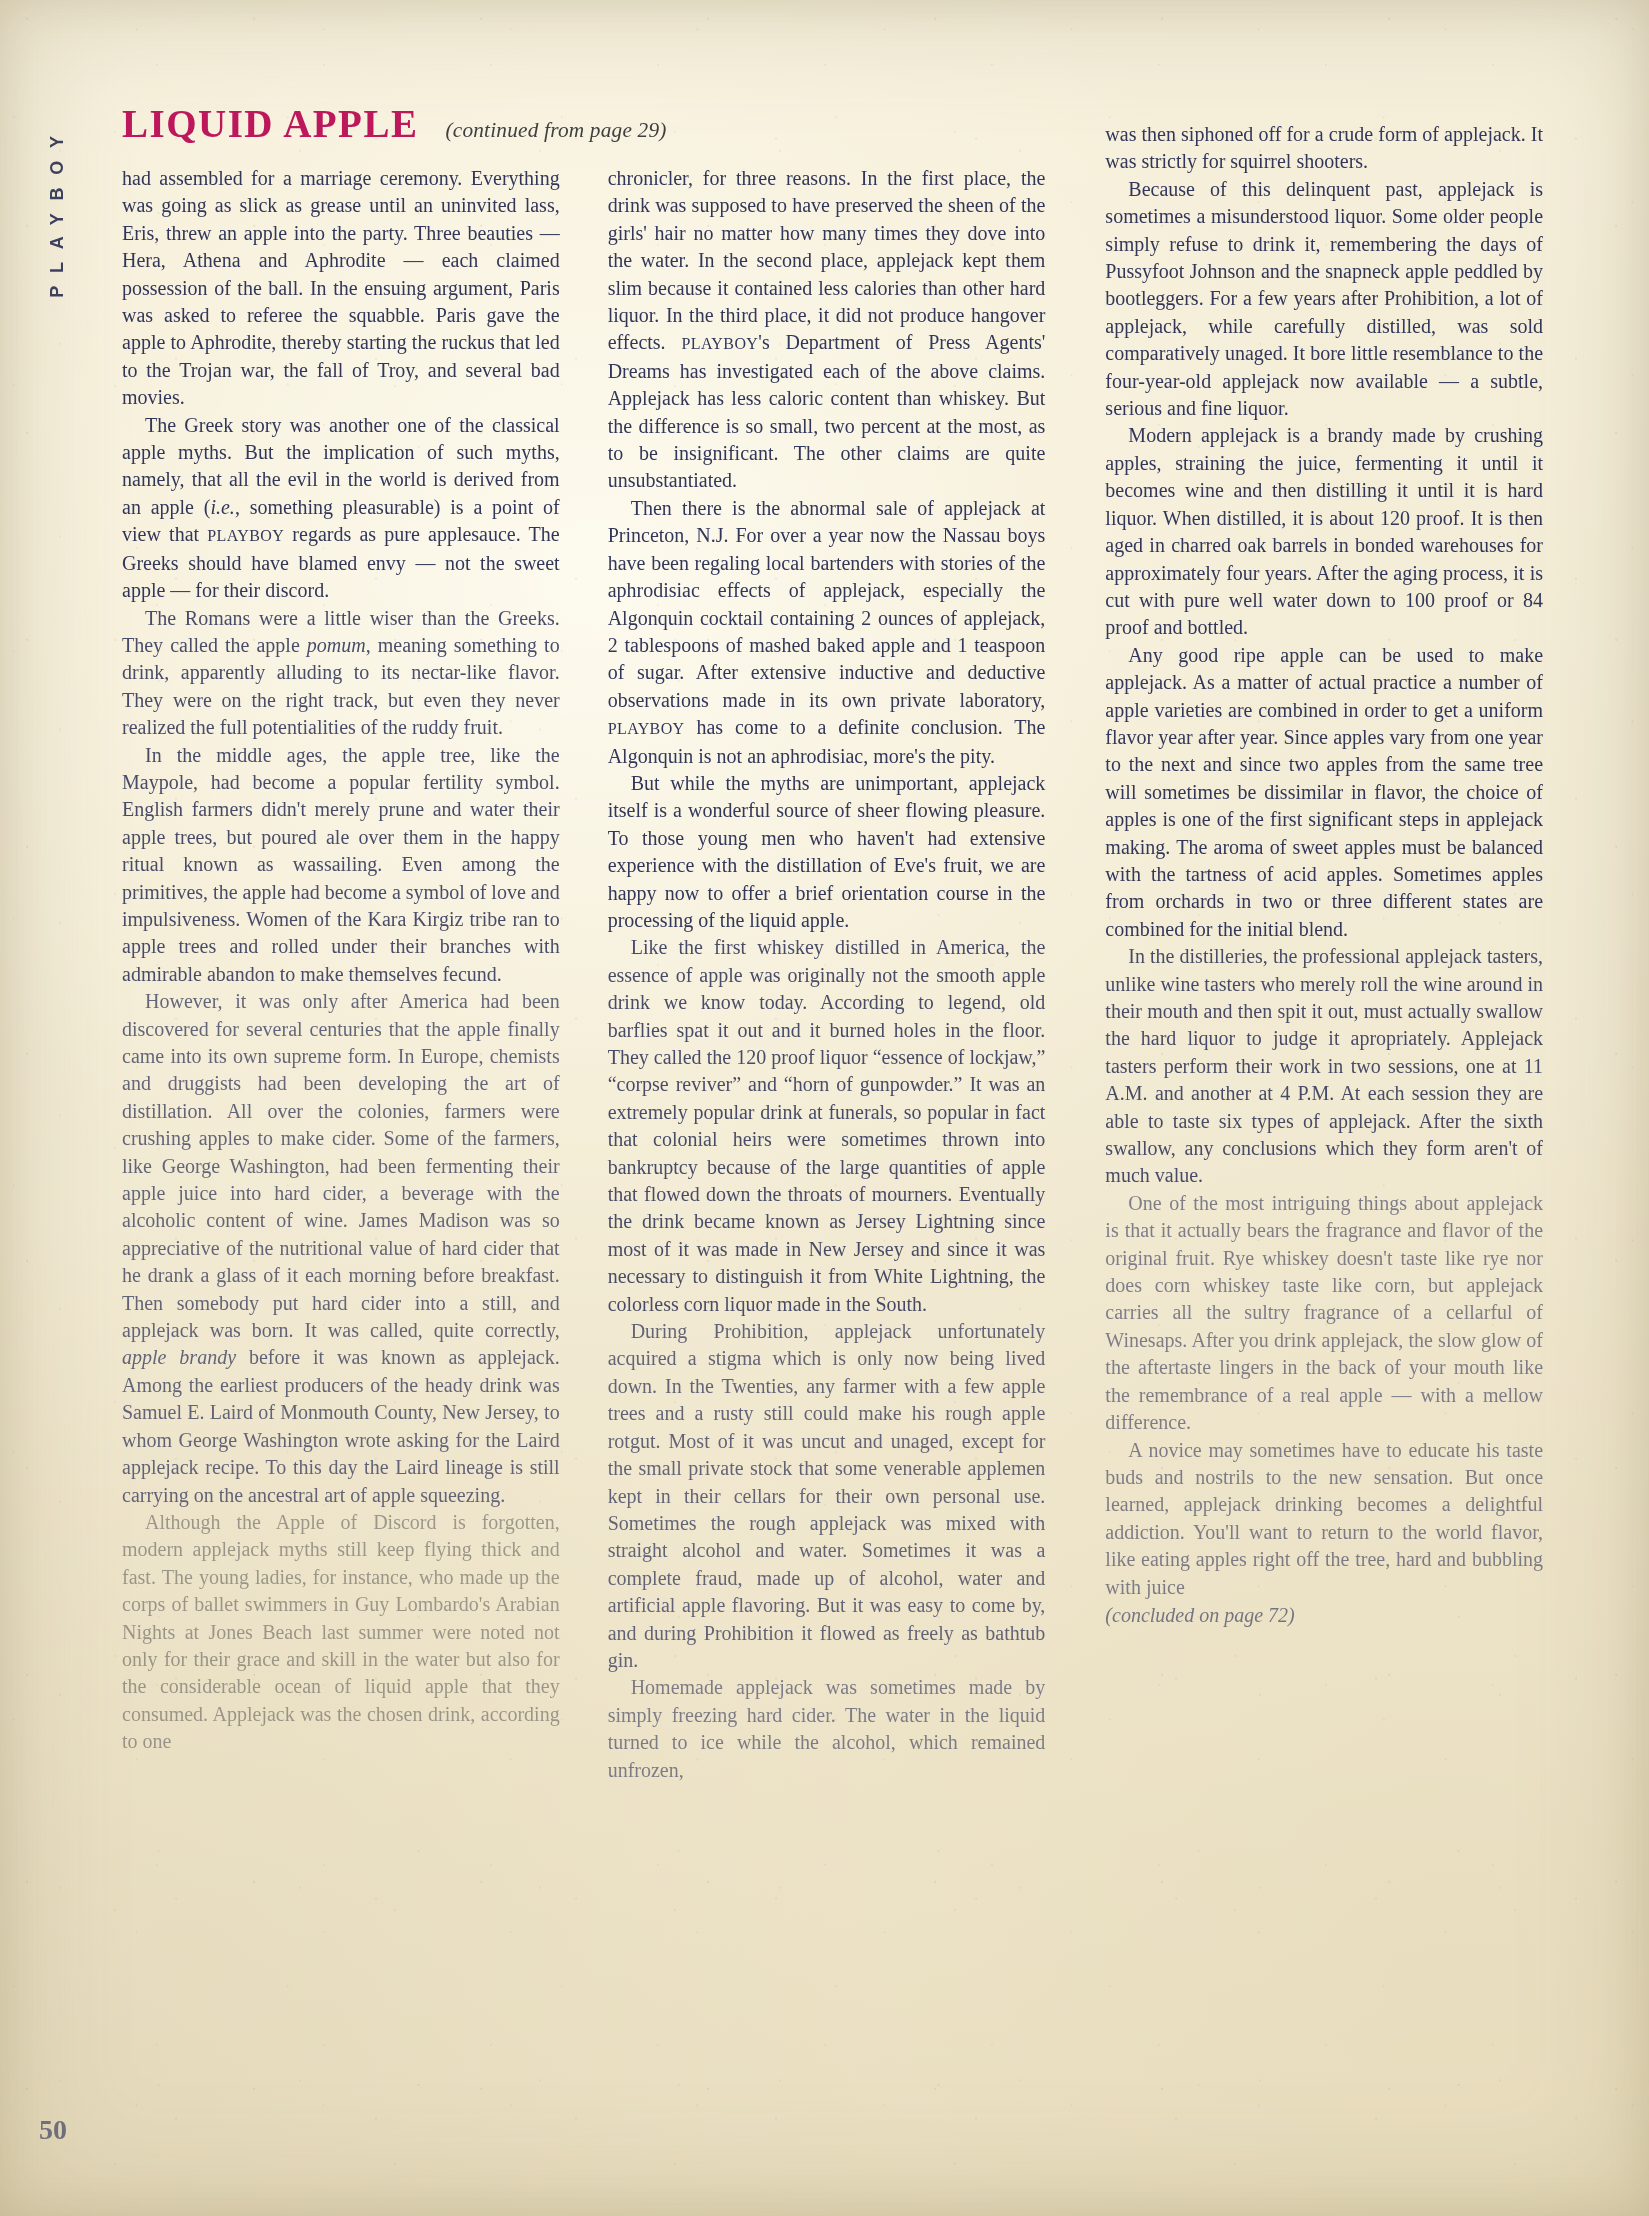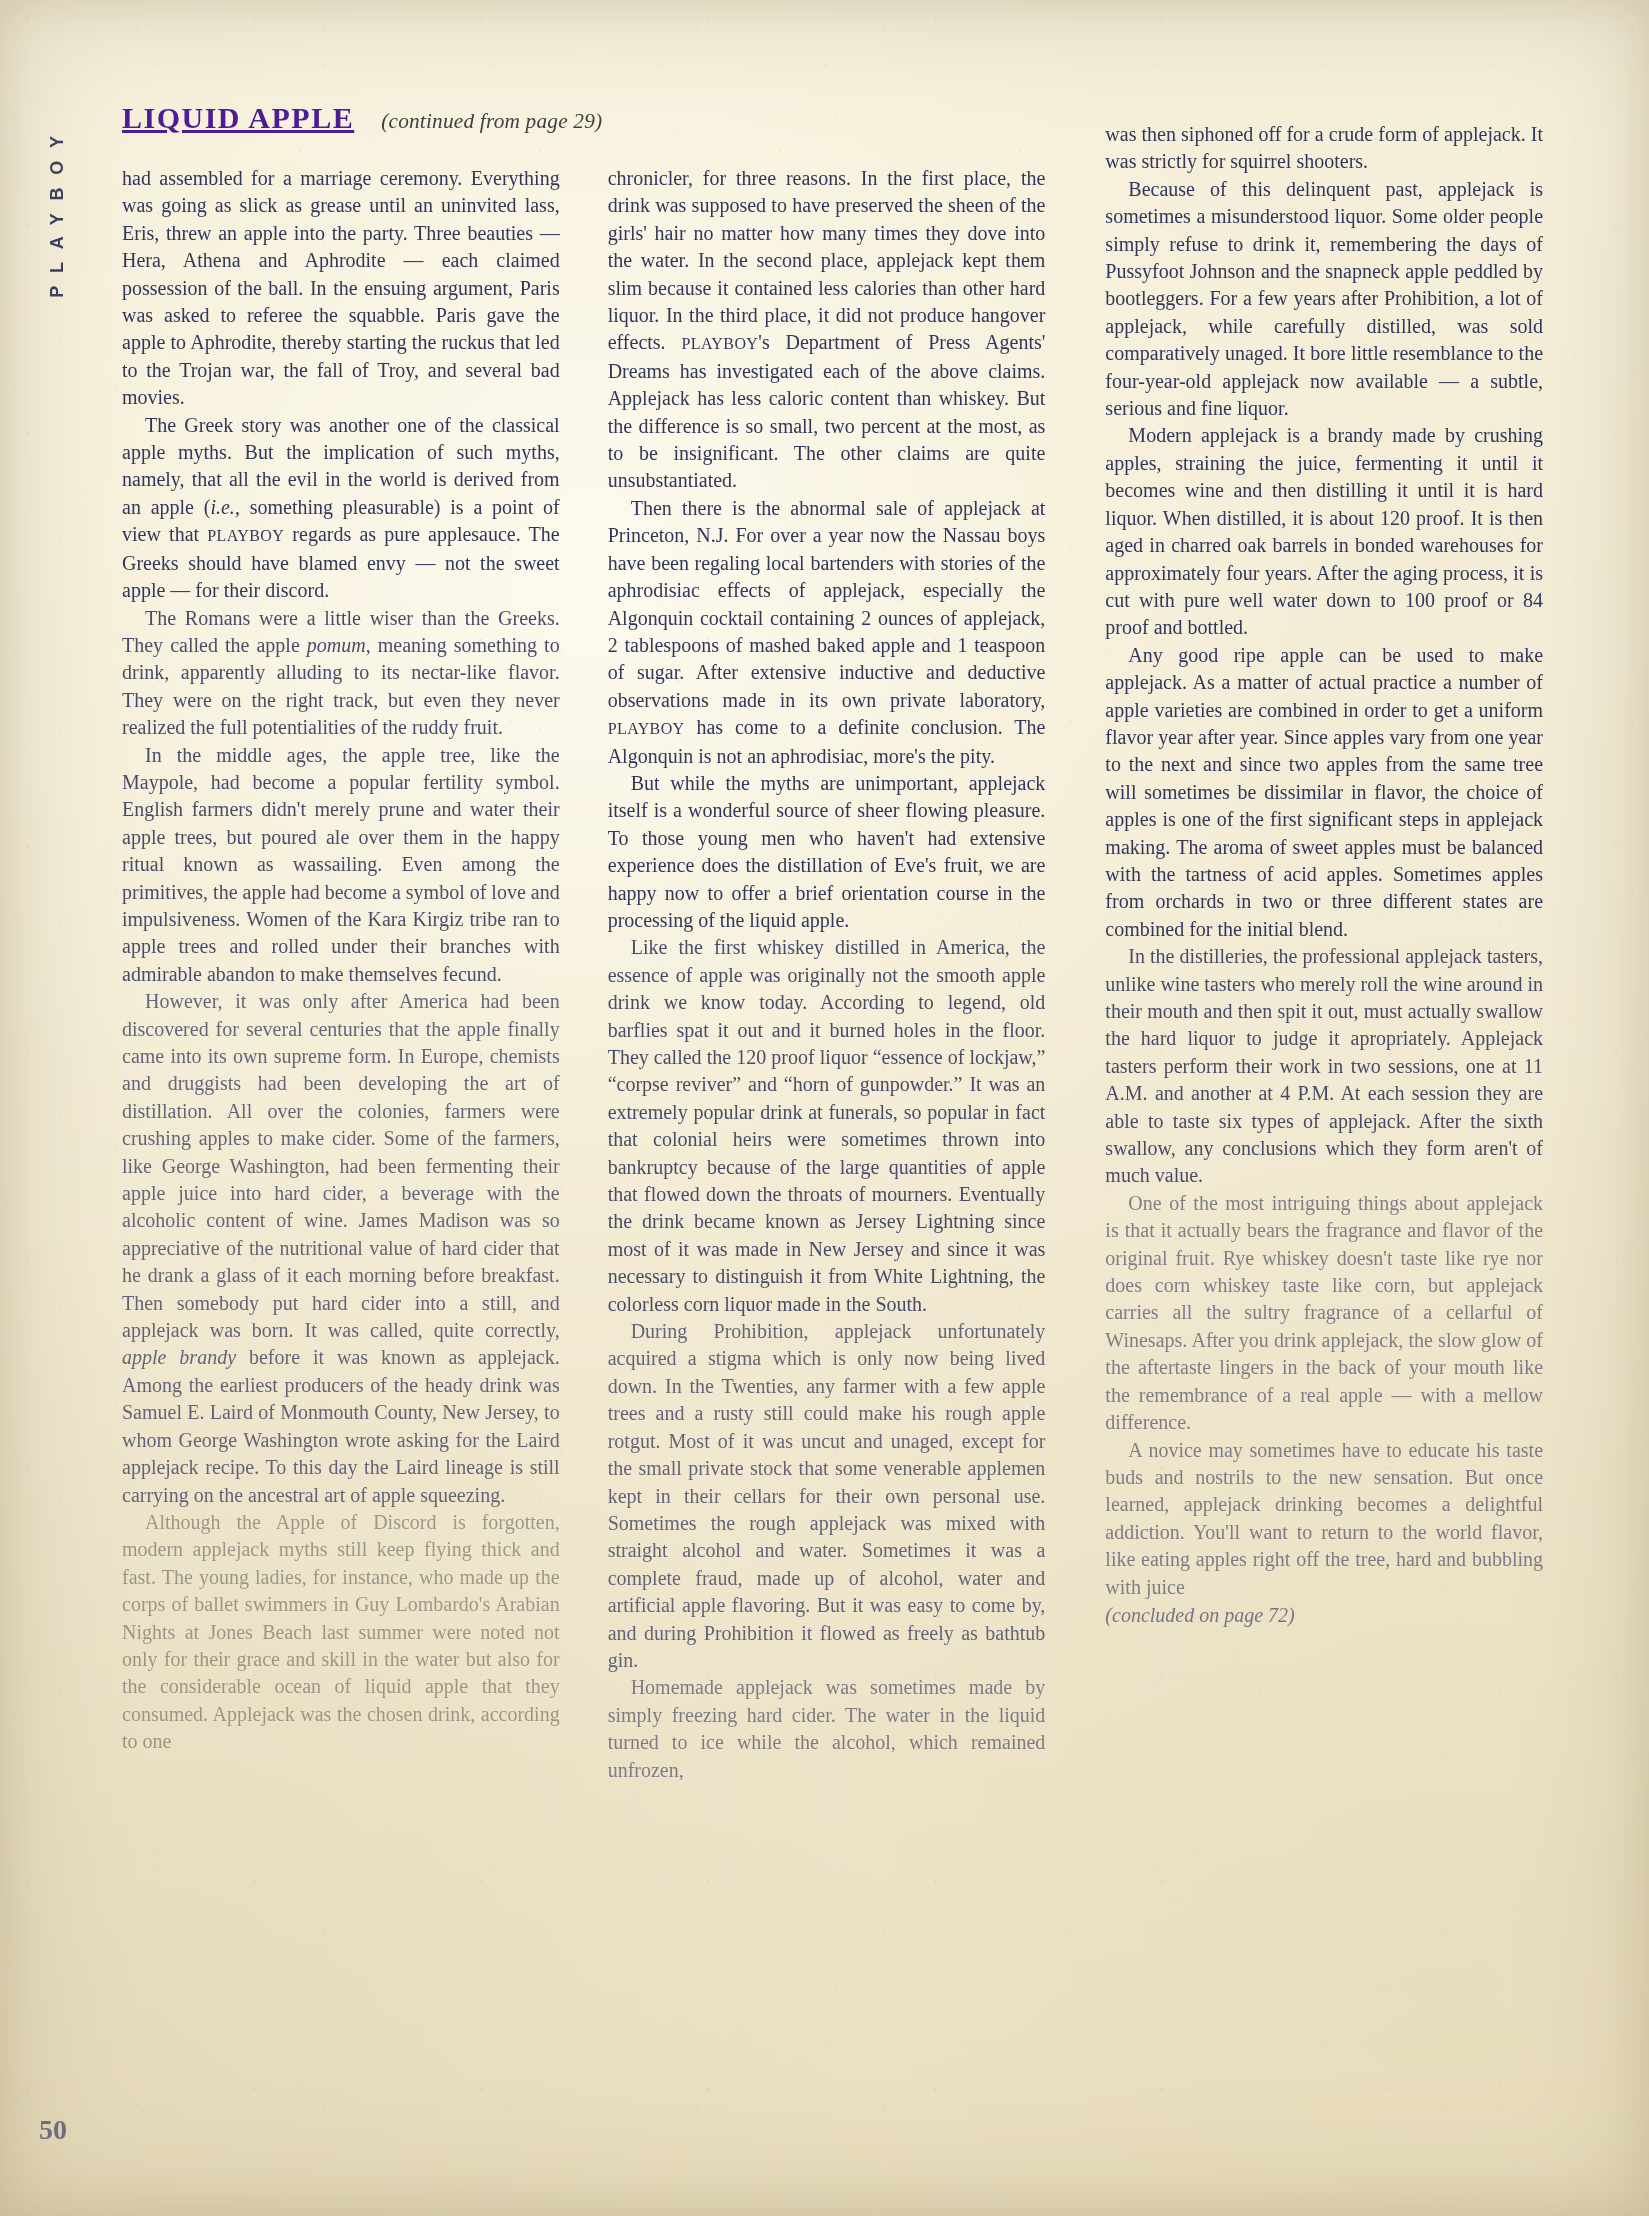--- a/index.html
+++ b/index.html
@@ -93,25 +93,24 @@
     left: 122px;
     top: 101px;
     width: 801px;
     display: flex;
     align-items: baseline;
     gap: 27px;
   }
   .headline {
     font-family: "Liberation Serif", "DejaVu Serif", serif;
     font-weight: bold;
-    font-size: 30px;
+    font-size: 39px;
     letter-spacing: 1.5px;
-    color: #4c1d95;
+    color: #be185d;
     white-space: nowrap;
-    text-decoration: underline;
   }
   .continued-from {
     font-family: "Liberation Serif", "DejaVu Serif", serif;
     font-style: italic;
     font-size: 21.3px;
     color: #404040;
     white-space: nowrap;
     letter-spacing: 0.2px;
   }
 
@@ -211,21 +210,21 @@
         <p class="fade-a"><span>The Greek story was another one of the classical apple myths. But the implication of such myths, namely, that all the evil in the world is derived from an apple (</span><span class="it">i.e.</span><span>, something pleasurable) is a point of view that </span><span class="sc">PLAYBOY</span><span> regards as pure applesauce. The Greeks should have blamed envy — not the sweet apple — for their discord.</span></p>
         <p class="fade-b"><span>The Romans were a little wiser than the Greeks. They called the apple </span><span class="it">pomum</span><span>, meaning something to drink, apparently alluding to its nectar-like flavor. They were on the right track, but even they never realized the full potentialities of the ruddy fruit.</span></p>
         <p class="fade-b">In the middle ages, the apple tree, like the Maypole, had become a popular fertility symbol. English farmers didn't merely prune and water their apple trees, but poured ale over them in the happy ritual known as wassailing. Even among the primitives, the apple had become a symbol of love and impulsiveness. Women of the Kara Kirgiz tribe ran to apple trees and rolled under their branches with admirable abandon to make themselves fecund.</p>
         <p class="fade-c"><span>However, it was only after America had been discovered for several centuries that the apple finally came into its own supreme form. In Europe, chemists and druggists had been developing the art of distillation. All over the colonies, farmers were crushing apples to make cider. Some of the farmers, like George Washington, had been fermenting their apple juice into hard cider, a beverage with the alcoholic content of wine. James Madison was so appreciative of the nutritional value of hard cider that he drank a glass of it each morning before breakfast. Then somebody put hard cider into a still, and applejack was born. It was called, quite correctly, </span><span class="it">apple brandy</span><span> before it was known as applejack. Among the earliest producers of the heady drink was Samuel E. Laird of Monmouth County, New Jersey, to whom George Washington wrote asking for the Laird applejack recipe. To this day the Laird lineage is still carrying on the ancestral art of apple squeezing.</span></p>
         <p class="fade-e">Although the Apple of Discord is forgotten, modern applejack myths still keep flying thick and fast. The young ladies, for instance, who made up the corps of ballet swimmers in Guy Lombardo's Arabian Nights at Jones Beach last summer were noted not only for their grace and skill in the water but also for the considerable ocean of liquid apple that they consumed. Applejack was the chosen drink, according to one</p>
       </div>
 
       <div class="col col-2">
         <p class="no-indent fade-a"><span>chronicler, for three reasons. In the first place, the drink was supposed to have preserved the sheen of the girls' hair no matter how many times they dove into the water. In the second place, applejack kept them slim because it contained less calories than other hard liquor. In the third place, it did not produce hangover effects. </span><span class="sc">PLAYBOY</span><span>'s Department of Press Agents' Dreams has investigated each of the above claims. Applejack has less caloric content than whiskey. But the difference is so small, two percent at the most, as to be insignificant. The other claims are quite unsubstantiated.</span></p>
         <p class="fade-a"><span>Then there is the abnormal sale of applejack at Princeton, N.J. For over a year now the Nassau boys have been regaling local bartenders with stories of the aphrodisiac effects of applejack, especially the Algonquin cocktail containing 2 ounces of applejack, 2 tablespoons of mashed baked apple and 1 teaspoon of sugar. After extensive inductive and deductive observations made in its own private laboratory, </span><span class="sc">PLAYBOY</span><span> has come to a definite conclusion. The Algonquin is not an aphrodisiac, more's the pity.</span></p>
-        <p class="fade-a">But while the myths are unimportant, applejack itself is a wonderful source of sheer flowing pleasure. To those young men who haven't had extensive experience does the distillation of Eve's fruit, we are happy now to offer a brief orientation course in the processing of the liquid apple.</p>
+        <p class="fade-a">But while the myths are unimportant, applejack itself is a wonderful source of sheer flowing pleasure. To those young men who haven't had extensive experience with the distillation of Eve's fruit, we are happy now to offer a brief orientation course in the processing of the liquid apple.</p>
         <p class="fade-b">Like the first whiskey distilled in America, the essence of apple was originally not the smooth apple drink we know today. According to legend, old barflies spat it out and it burned holes in the floor. They called the 120 proof liquor “essence of lockjaw,” “corpse reviver” and “horn of gunpowder.” It was an extremely popular drink at funerals, so popular in fact that colonial heirs were sometimes thrown into bankruptcy because of the large quantities of apple that flowed down the throats of mourners. Eventually the drink became known as Jersey Lightning since most of it was made in New Jersey and since it was necessary to distinguish it from White Lightning, the colorless corn liquor made in the South.</p>
         <p class="fade-c">During Prohibition, applejack unfortunately acquired a stigma which is only now being lived down. In the Twenties, any farmer with a few apple trees and a rusty still could make his rough apple rotgut. Most of it was uncut and unaged, except for the small private stock that some venerable applemen kept in their cellars for their own personal use. Sometimes the rough applejack was mixed with straight alcohol and water. Sometimes it was a complete fraud, made up of alcohol, water and artificial apple flavoring. But it was easy to come by, and during Prohibition it flowed as freely as bathtub gin.</p>
         <p class="fade-d">Homemade applejack was sometimes made by simply freezing hard cider. The water in the liquid turned to ice while the alcohol, which remained unfrozen,</p>
       </div>
 
       <div class="col col-3">
         <p class="no-indent fade-a">was then siphoned off for a crude form of applejack. It was strictly for squirrel shooters.</p>
         <p class="fade-a">Because of this delinquent past, applejack is sometimes a misunderstood liquor. Some older people simply refuse to drink it, remembering the days of Pussyfoot Johnson and the snapneck apple peddled by bootleggers. For a few years after Prohibition, a lot of applejack, while carefully distilled, was sold comparatively unaged. It bore little resemblance to the four-year-old applejack now available — a subtle, serious and fine liquor.</p>
         <p class="fade-a">Modern applejack is a brandy made by crushing apples, straining the juice, fermenting it until it becomes wine and then distilling it until it is hard liquor. When distilled, it is about 120 proof. It is then aged in charred oak barrels in bonded warehouses for approximately four years. After the aging process, it is cut with pure well water down to 100 proof or 84 proof and bottled.</p>
         <p class="fade-a">Any good ripe apple can be used to make applejack. As a matter of actual practice a number of apple varieties are combined in order to get a uniform flavor year after year. Since apples vary from one year to the next and since two apples from the same tree will sometimes be dissimilar in flavor, the choice of apples is one of the first significant steps in applejack making. The aroma of sweet apples must be balanced with the tartness of acid apples. Sometimes apples from orchards in two or three different states are combined for the initial blend.</p>

